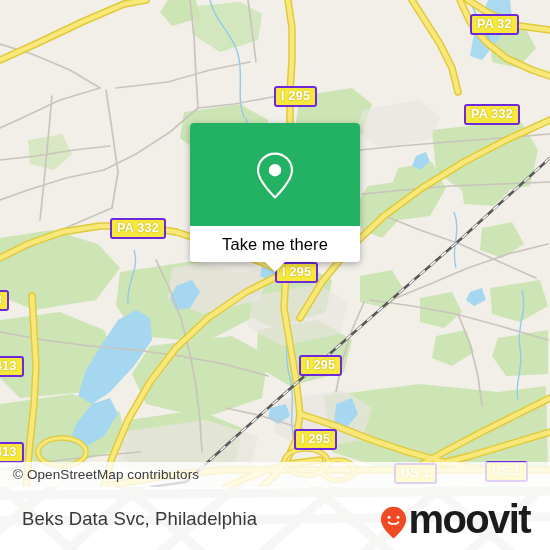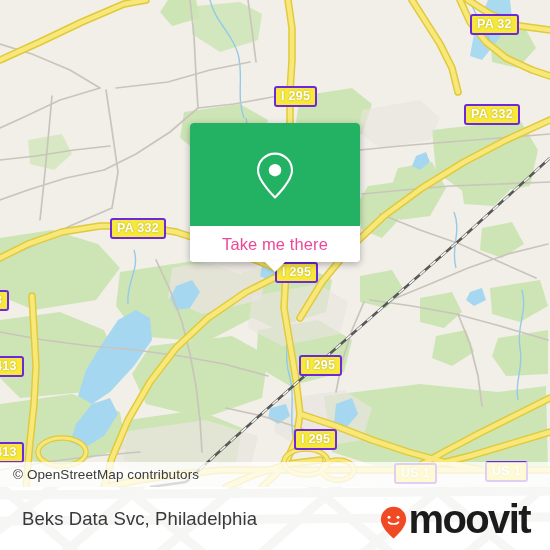--- a/index.html
+++ b/index.html
@@ -43,21 +43,21 @@
     display:flex; align-items:center; justify-content:center;
   }
   .pin-icon { width:40px; height:49px; display:block; margin-top:2px; }
   .card-white {
     height:36px; width:100%;
     background:#ffffff;
     border-radius:0 0 4px 4px;
     display:flex; align-items:center; justify-content:center;
   }
   .card-label {
-    font-size:16.5px; color:#ec4899; letter-spacing:0.1px;
+    font-size:16.5px; color:#000000; letter-spacing:0.1px;
   }
   .card-tail {
     position:absolute; left:50%; bottom:-10px; margin-left:-11px;
     width:0; height:0;
     border-left:11px solid transparent;
     border-right:11px solid transparent;
     border-top:11px solid #ffffff;
     filter:drop-shadow(0 2px 2px rgba(0,0,0,0.18));
   }
 

